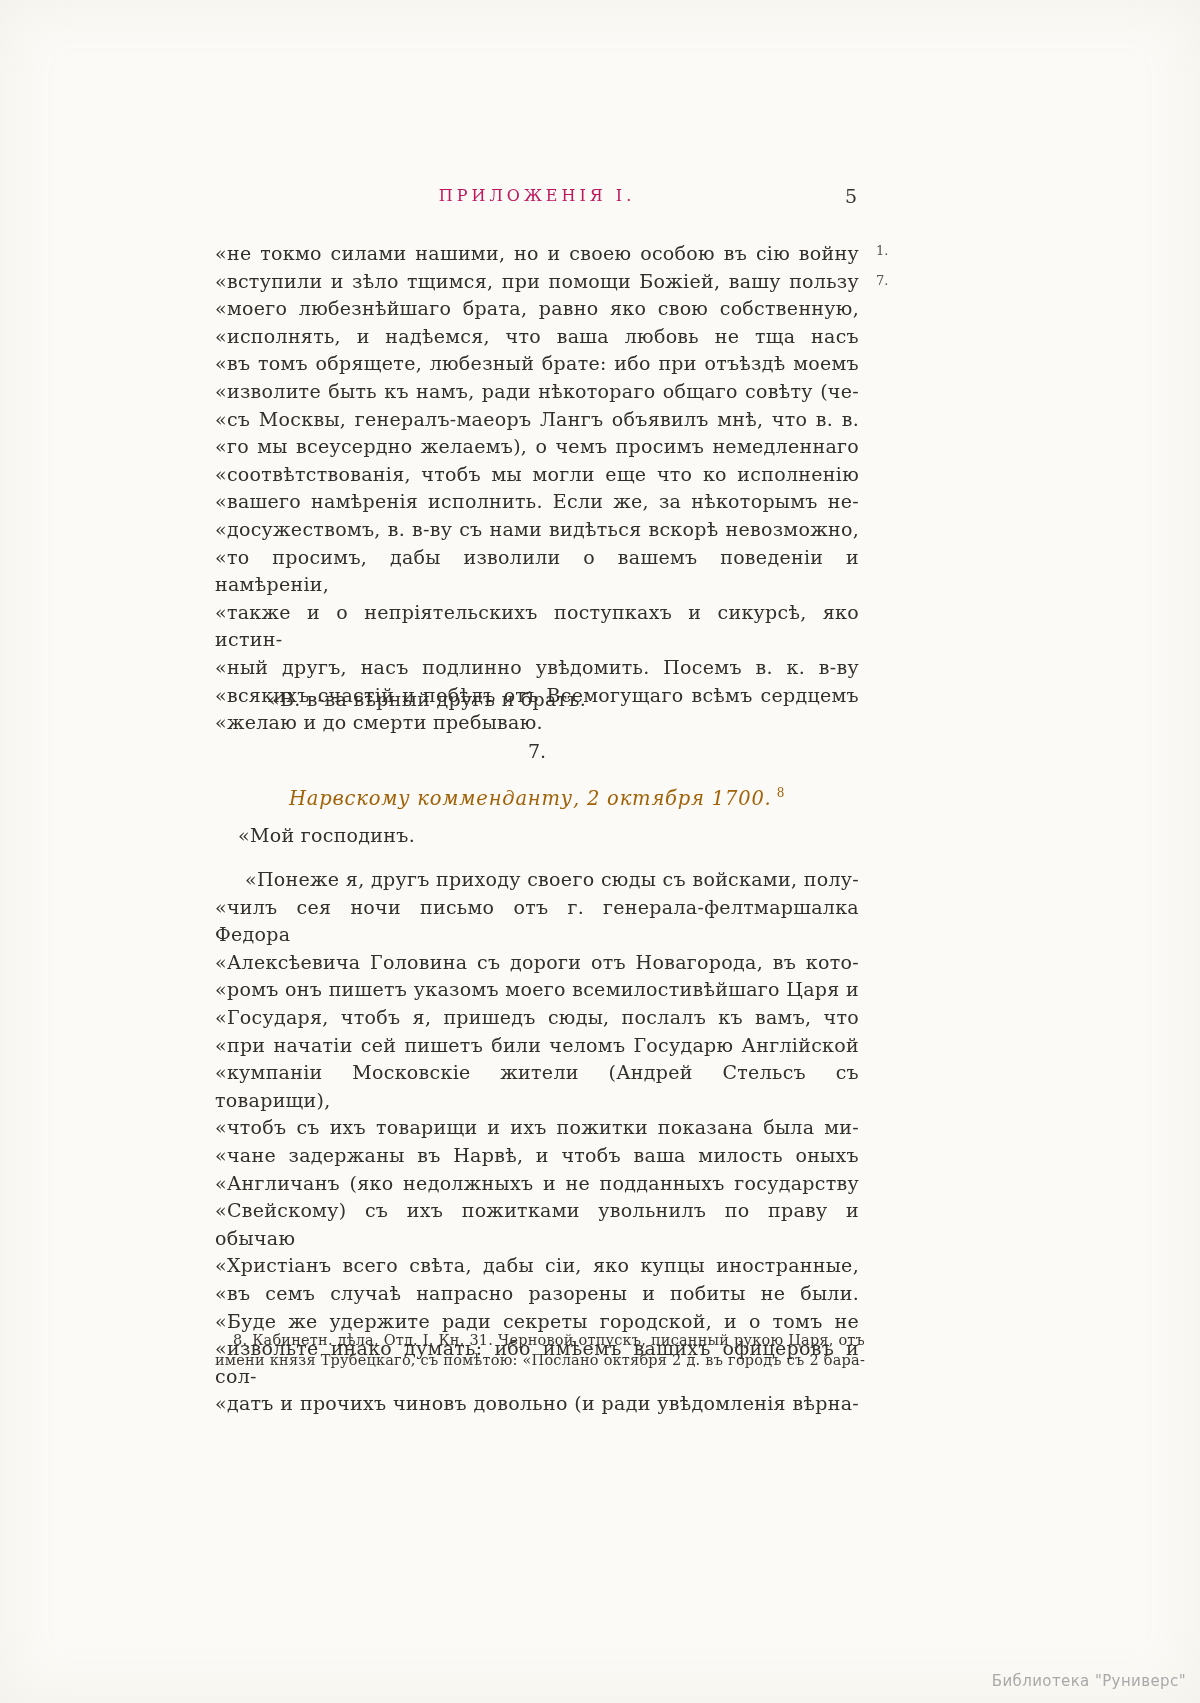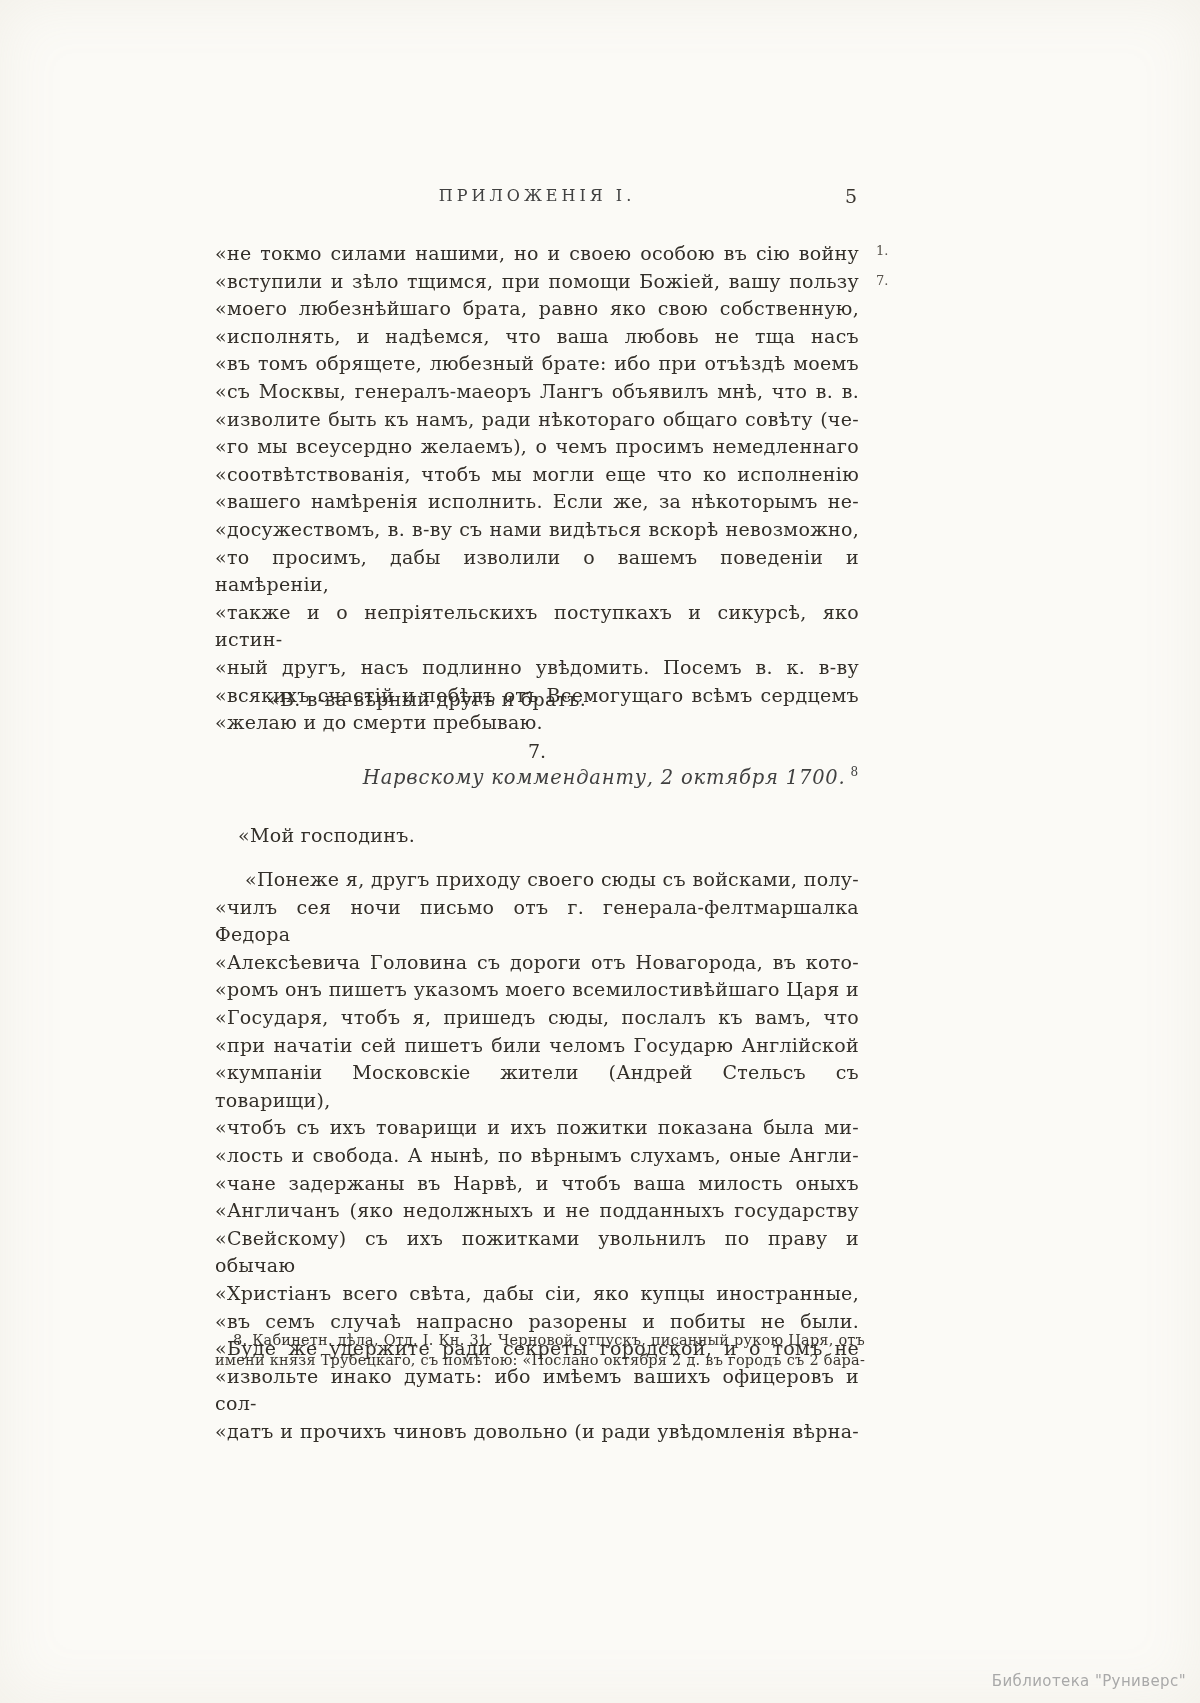--- a/index.html
+++ b/index.html
@@ -22,21 +22,21 @@
     position: absolute;
     top: 186px;
     left: 215px;
     width: 644px;
     height: 24px;
   }
   .running-title {
     text-align: center;
     font-size: 16px;
     letter-spacing: 4px;
-    color: #404040;
+    color: #be185d;
   }
   .page-number {
     position: absolute;
     right: 2px;
     top: -1px;
     font-size: 19px;
     color: #3a352f;
   }
   
   .margin-note {
@@ -75,27 +75,27 @@
     position: absolute;
     left: 215px;
     top: 740px;
     width: 644px;
     text-align: center;
     font-size: 19px;
   }
   .letter-heading {
     position: absolute;
     left: 215px;
-    top: 765px;
-    width: 644px;
-    text-align: right;
+    top: 786px;
+    width: 644px;
+    text-align: center;
     font-size: 19.5px;
     font-style: italic;
     letter-spacing: 0.8px;
-    color: #404040;
+    color: #a16207;
   }
   .letter-heading sup {
     font-size: 12px;
     font-style: normal;
     margin-left: 5px;
   }
   .salutation {
     position: absolute;
     left: 206px;
     top: 824px;
@@ -140,22 +140,22 @@
 
   <div class="margin-note n1">1.</div>
   <div class="margin-note n2">7.</div>
 
   <div class="textblock letter6">
       <div class="tline just">«не токмо силами нашими, но и своею особою въ сію войну</div>
       <div class="tline just">«вступили и зѣло тщимся, при помощи Божіей, вашу пользу</div>
       <div class="tline just">«моего любезнѣйшаго брата, равно яко свою собственную,</div>
       <div class="tline just">«исполнять, и надѣемся, что ваша любовь не тща насъ</div>
       <div class="tline just">«въ томъ обрящете, любезный брате: ибо при отъѣздѣ моемъ</div>
+      <div class="tline just">«изволите быть къ намъ, ради нѣкотораго общаго совѣту (че-</div>
       <div class="tline just">«съ Москвы, генералъ-маеоръ Лангъ объявилъ мнѣ, что в. в.</div>
-      <div class="tline just">«изволите быть къ намъ, ради нѣкотораго общаго совѣту (че-</div>
       <div class="tline just">«го мы всеусердно желаемъ), о чемъ просимъ немедленнаго</div>
       <div class="tline just">«соотвѣтствованія, чтобъ мы могли еще что ко исполненію</div>
       <div class="tline just">«вашего намѣренія исполнить. Если же, за нѣкоторымъ не-</div>
       <div class="tline just">«досужествомъ, в. в-ву съ нами видѣться вскорѣ невозможно,</div>
       <div class="tline just">«то просимъ, дабы изволили о вашемъ поведеніи и намѣреніи,</div>
       <div class="tline just">«также и о непріятельскихъ поступкахъ и сикурсѣ, яко истин-</div>
       <div class="tline just">«ный другъ, насъ подлинно увѣдомить. Посемъ в. к. в-ву</div>
       <div class="tline just">«всякихъ счастій и побѣдъ отъ Всемогущаго всѣмъ сердцемъ</div>
       <div class="tline">«желаю и до смерти пребываю.</div>
     </div>
@@ -176,21 +176,20 @@
 
   <div class="textblock letter7">
       <div class="tline just indent">«Понеже я, другъ приходу своего сюды съ войсками, полу-</div>
       <div class="tline just">«чилъ сея ночи письмо отъ г. генерала-фелтмаршалка Федора</div>
       <div class="tline just">«Алексѣевича Головина съ дороги отъ Новагорода, въ кото-</div>
       <div class="tline just">«ромъ онъ пишетъ указомъ моего всемилостивѣйшаго Царя и</div>
       <div class="tline just">«Государя, чтобъ я, пришедъ сюды, послалъ къ вамъ, что</div>
       <div class="tline just">«при начатіи сей пишетъ били челомъ Государю Англійской</div>
       <div class="tline just">«кумпаніи Московскіе жители (Андрей Стельсъ съ товарищи),</div>
       <div class="tline just">«чтобъ съ ихъ товарищи и ихъ пожитки показана была ми-</div>
-      <div class="tline just">«лость и свобода. А нынѣ, по вѣрнымъ слухамъ, оные Англи-</div>
       <div class="tline just">«чане задержаны въ Нарвѣ, и чтобъ ваша милость оныхъ</div>
       <div class="tline just">«Англичанъ (яко недолжныхъ и не подданныхъ государству</div>
       <div class="tline just">«Свейскому) съ ихъ пожитками увольнилъ по праву и обычаю</div>
       <div class="tline just">«Христіанъ всего свѣта, дабы сіи, яко купцы иностранные,</div>
       <div class="tline just">«въ семъ случаѣ напрасно разорены и побиты не были.</div>
       <div class="tline just">«Буде же удержите ради секреты городской, и о томъ не</div>
       <div class="tline just">«извольте инако думать: ибо имѣемъ вашихъ офицеровъ и сол-</div>
       <div class="tline just">«датъ и прочихъ чиновъ довольно (и ради увѣдомленія вѣрна-</div>
     </div>
 

